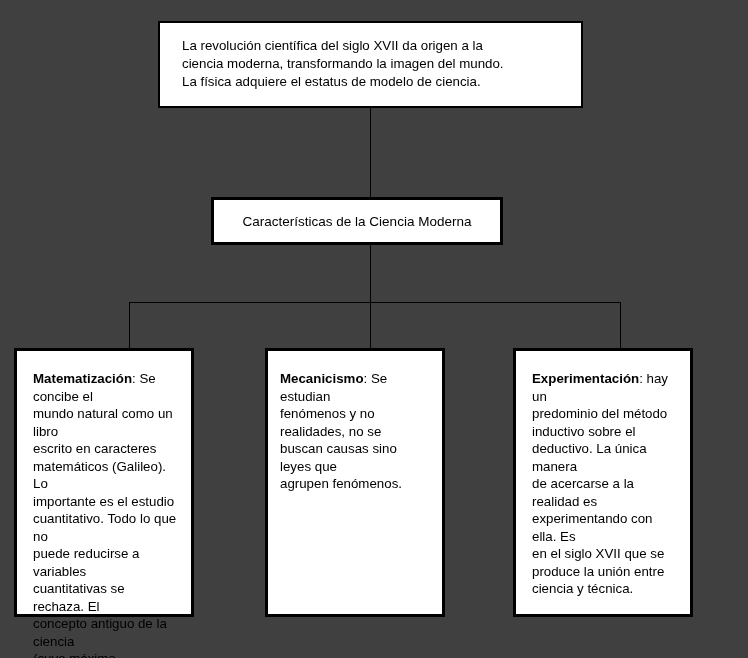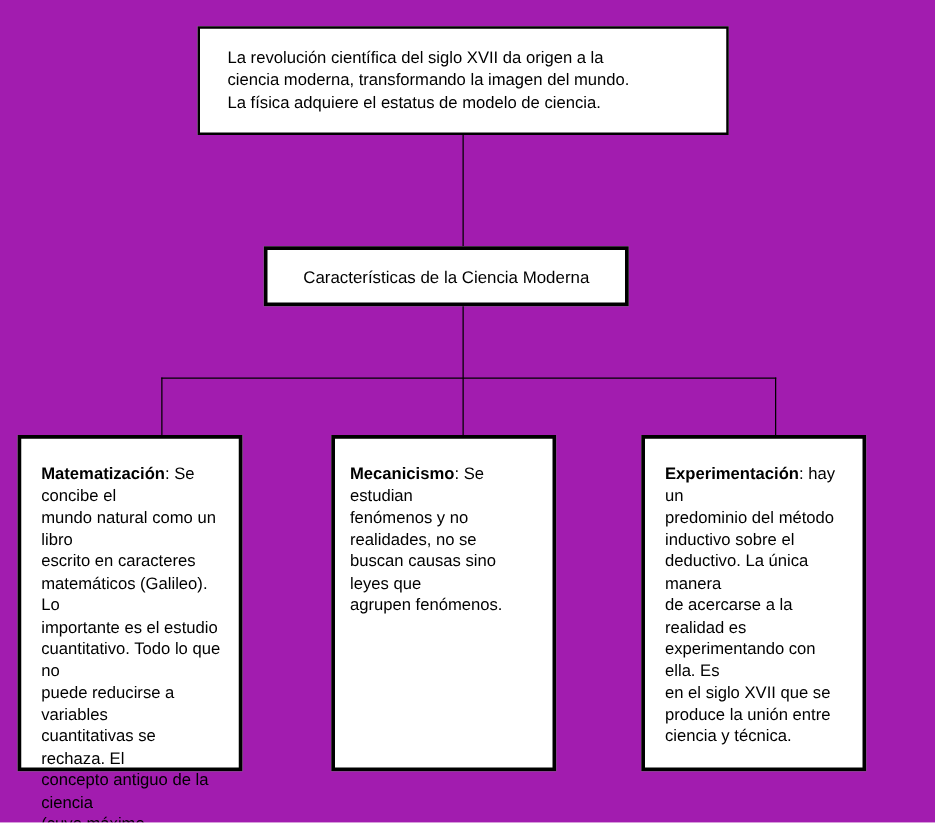--- a/index.html
+++ b/index.html
@@ -1,20 +1,20 @@
 <!DOCTYPE html>
 <html><head>
 <meta charset="utf-8">
 <style>
   html, body { margin: 0; padding: 0; background: #ffffff; }
   #canvas {
     position: relative;
     width: 748px;
     height: 658px;
-    background: #a21caf;
+    background: #404040;
     font-family: "Liberation Sans", "DejaVu Sans", sans-serif;
     color: #000000;
     overflow: hidden;
   }
   .box {
     position: absolute;
     box-sizing: border-box;
     background: #ffffff;
   }
   .multiline {

